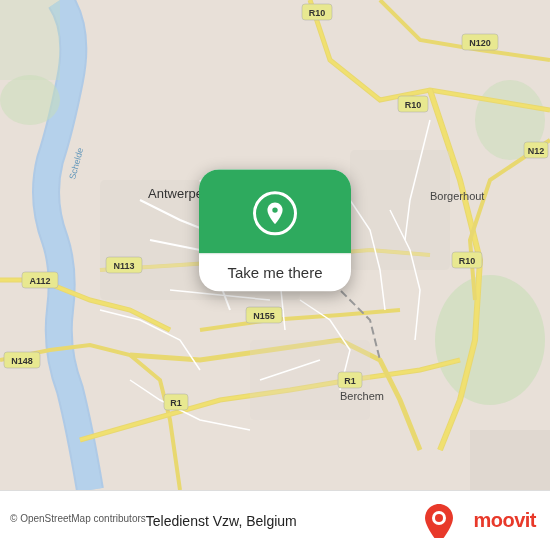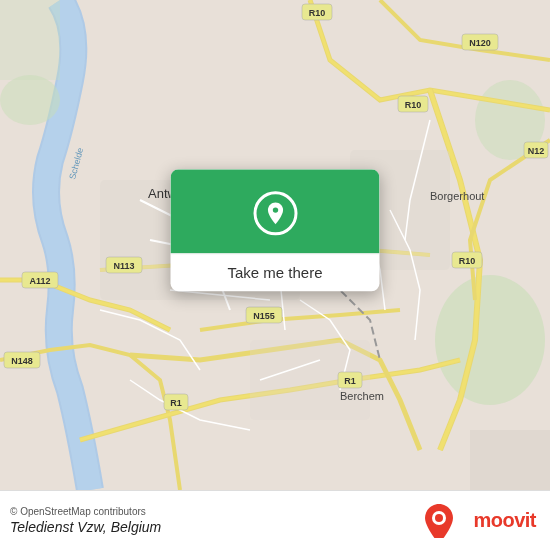--- a/index.html
+++ b/index.html
@@ -26,23 +26,23 @@
       position: absolute;
       top: 0; left: 0;
     }
 
     
     #popup-card {
       position: absolute;
       top: 50%;
       left: 50%;
       transform: translate(-50%, -62%);
-      width: 209px;
+      width: 152px;
       background: white;
-      border-radius: 8px;
+      border-radius: 20px;
       box-shadow: 0 4px 16px rgba(0,0,0,0.3);
       overflow: hidden;
       display: flex;
       flex-direction: column;
       align-items: center;
     }
 
     #popup-green-area {
       width: 100%;
       background: #2eaa5e;
@@ -86,34 +86,33 @@
       background: white;
       border-top: 1px solid #ddd;
       display: flex;
       align-items: center;
       justify-content: space-between;
       padding: 0 14px 0 10px;
     }
 
     #bottom-left {
       display: flex;
-      flex-direction: column;
+      flex-direction: row;
     }
 
     #osm-attribution {
       font-size: 10px;
       color: #555;
       margin-bottom: 2px;
     }
 
     #location-name {
       font-size: 14px;
       color: #222;
       font-weight: 500;
-      font-style: italic;
     }
 
     #moovit-logo {
       display: flex;
       align-items: center;
       gap: 20px;
     }
 
     #moovit-pin {
       width: 28px;

